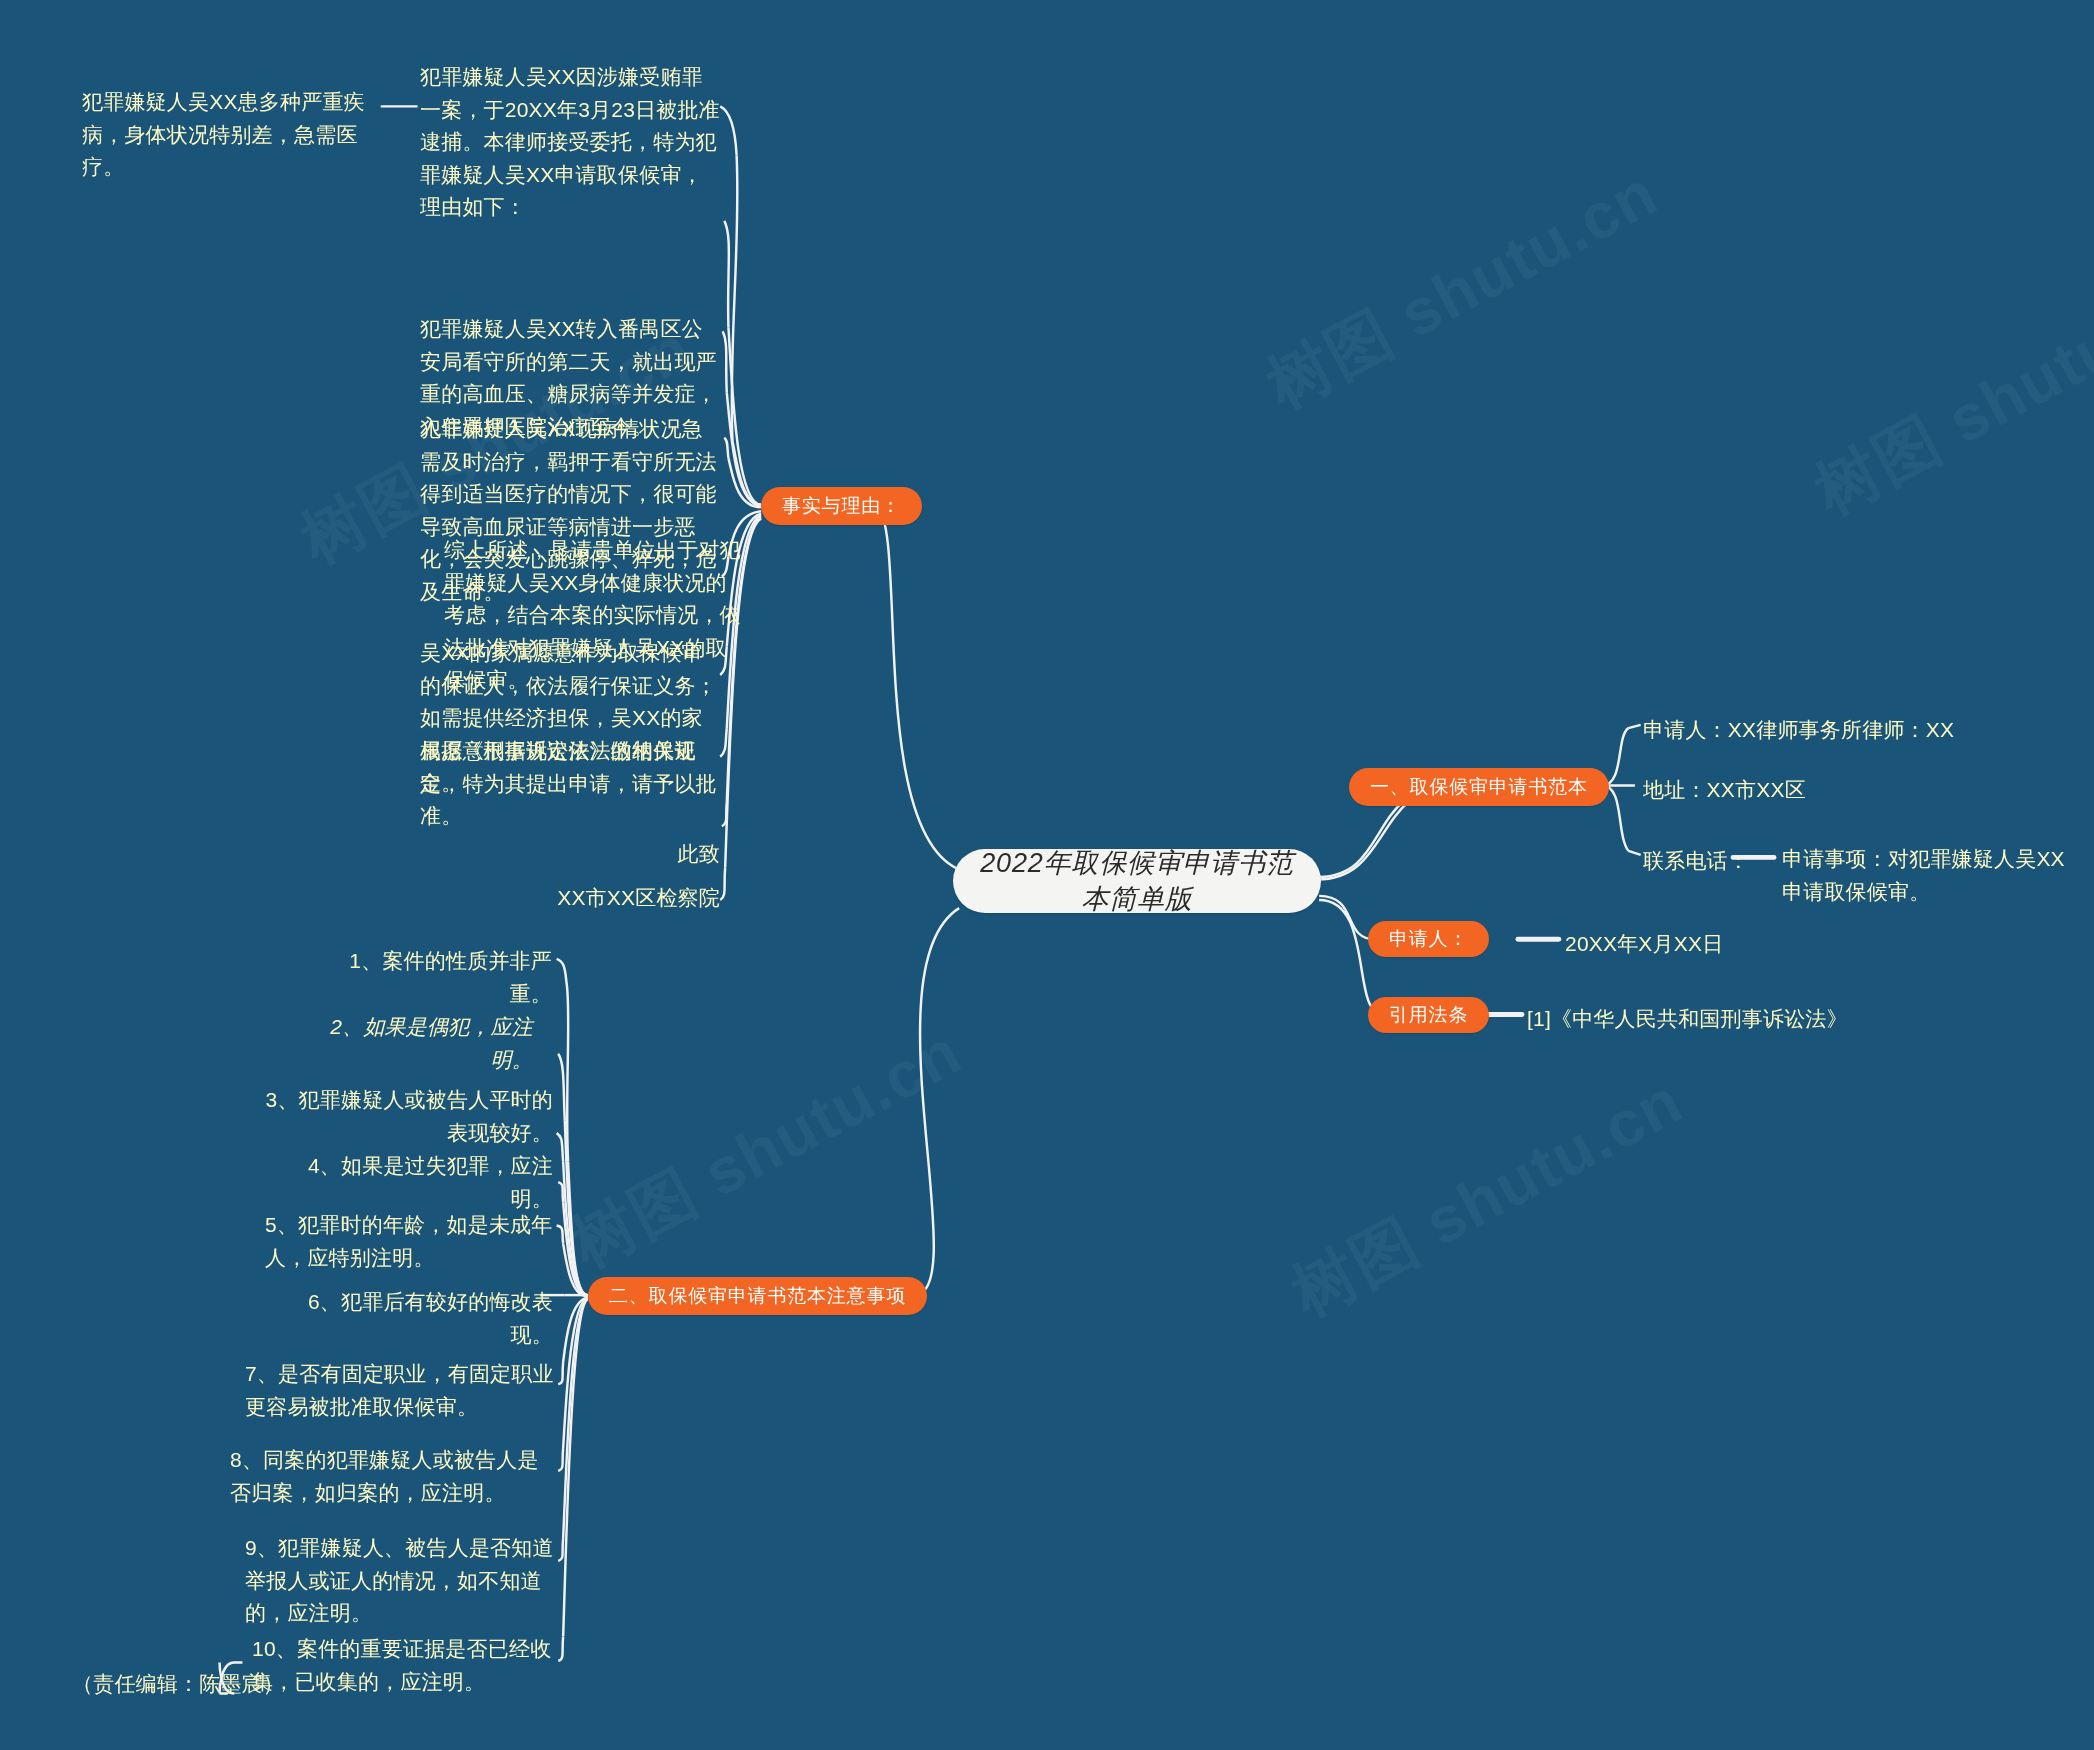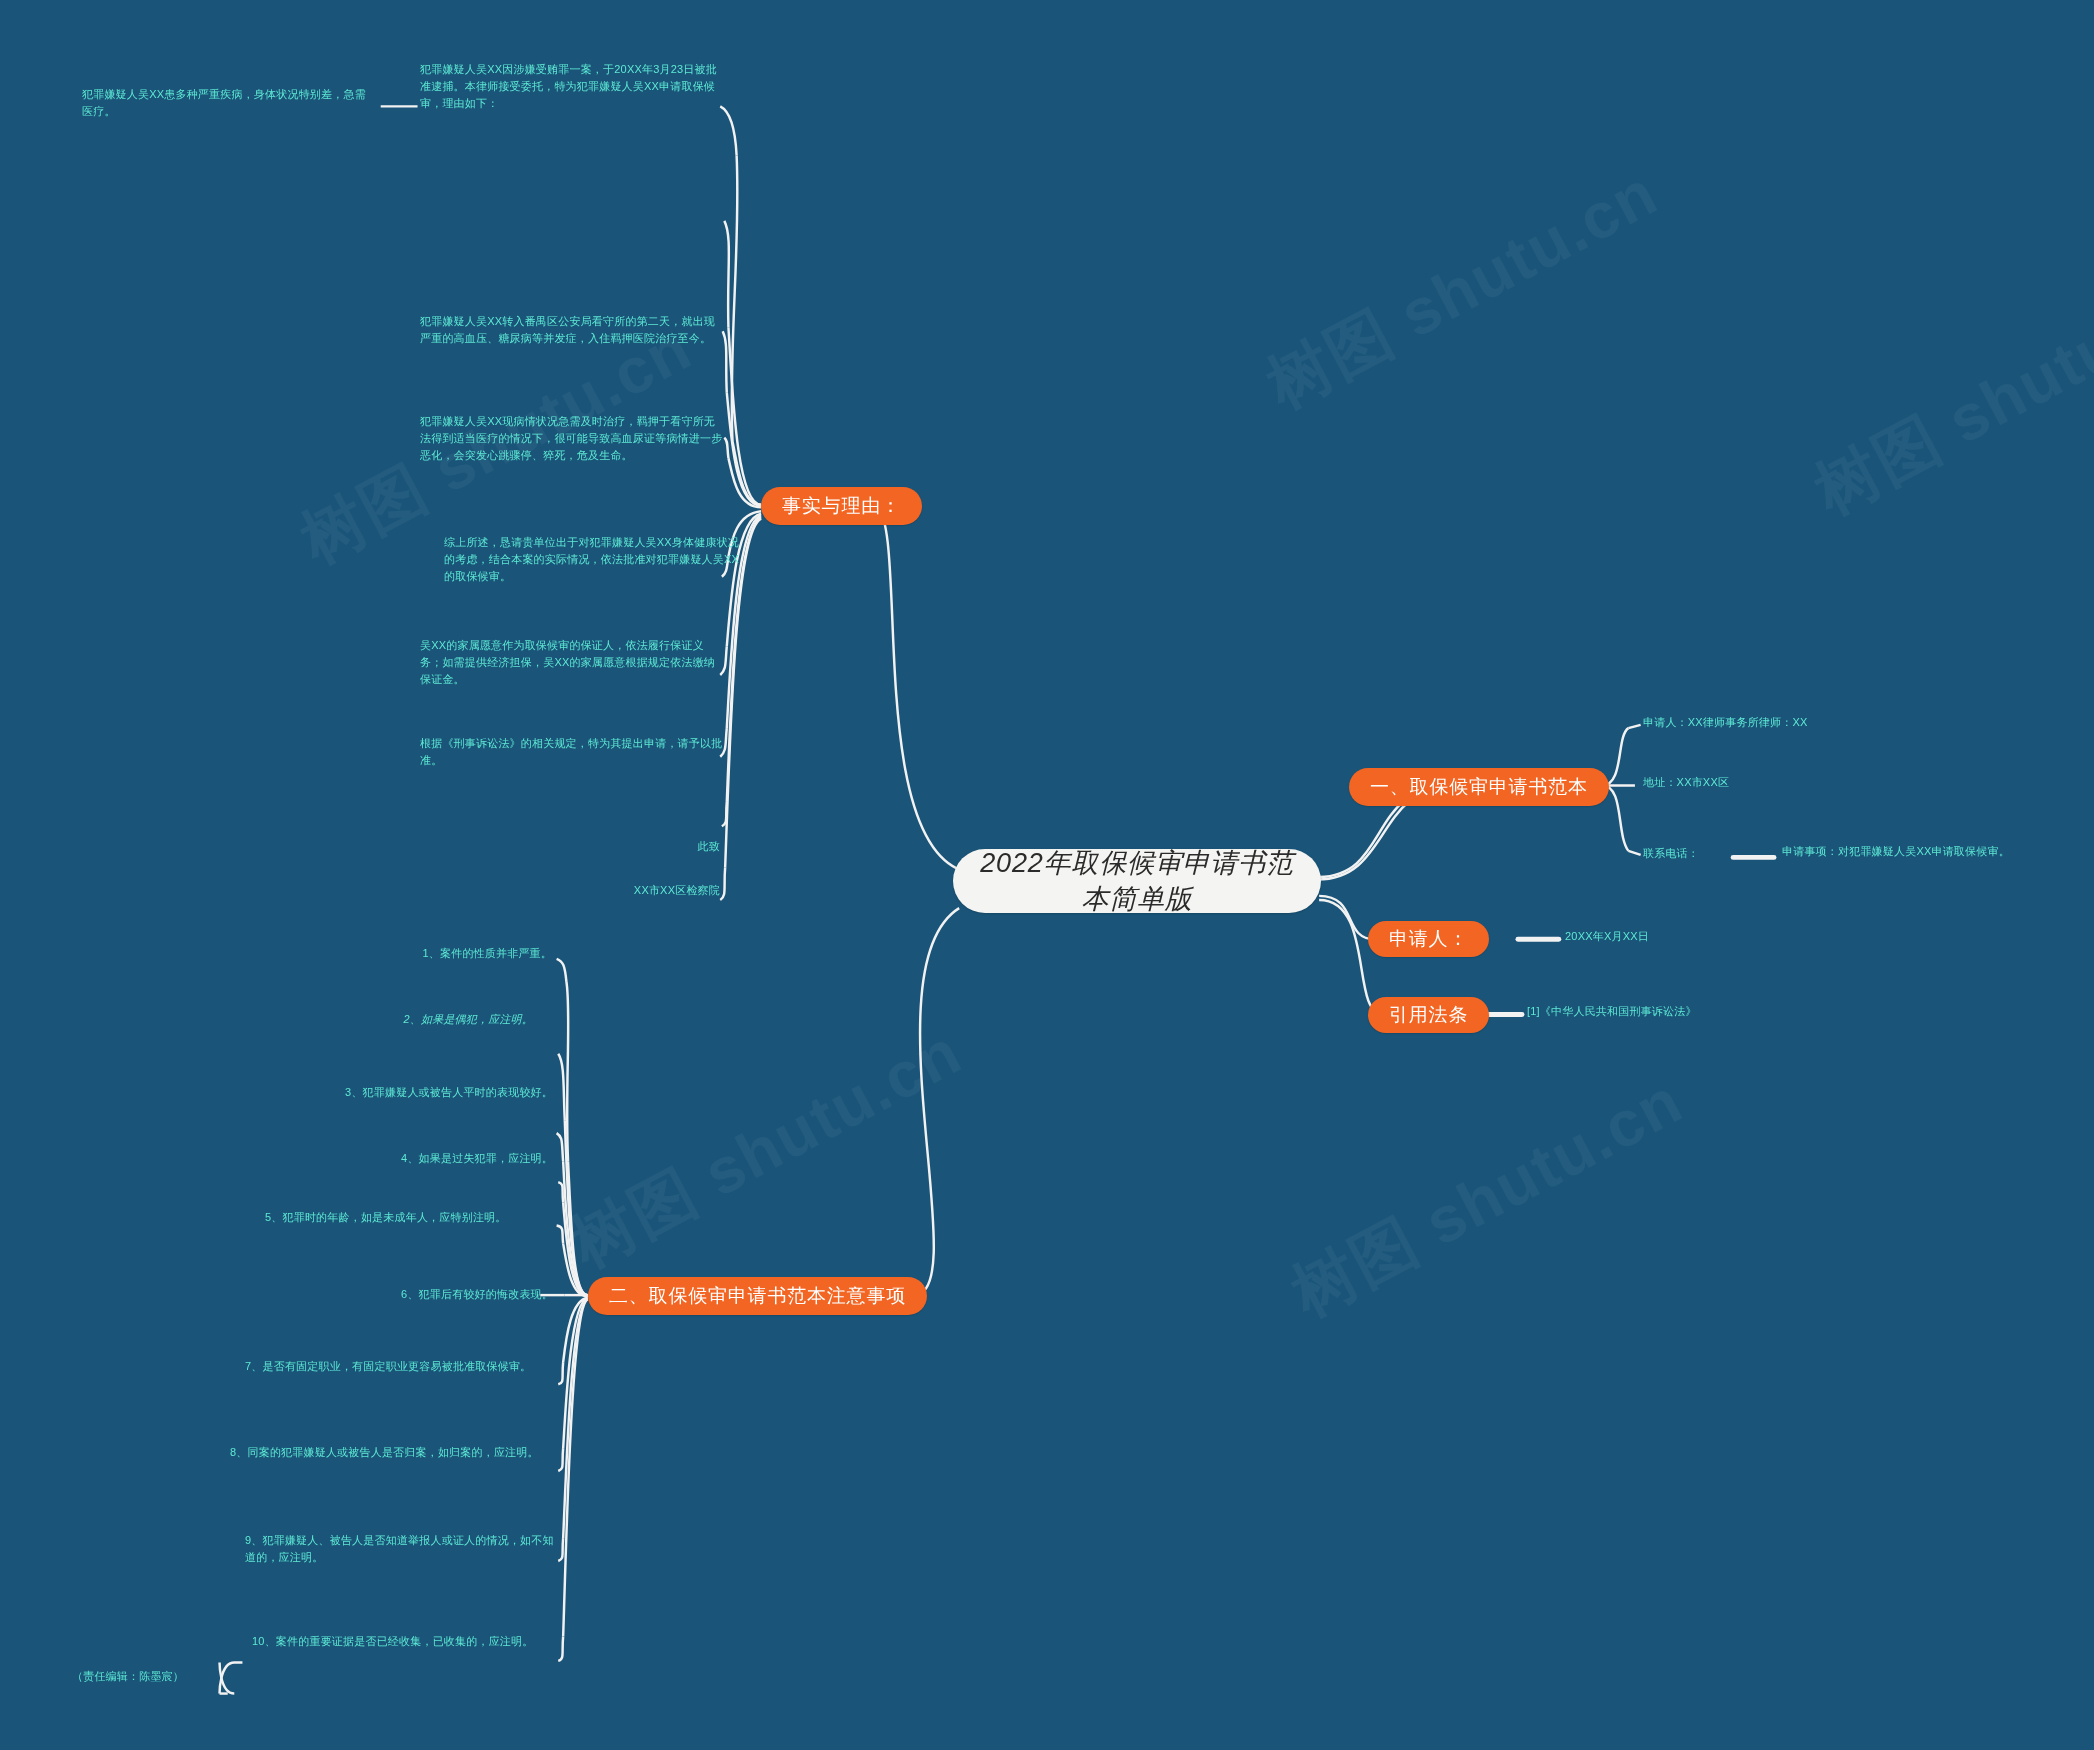--- a/index.html
+++ b/index.html
@@ -42,22 +42,22 @@
 
   
   .node {
     position: absolute;
     color: #ffffff;
     font-size: 15.5px;
     line-height: 1.55;
     letter-spacing: 0.2px;
   }
   .leaf {
-    font-size: 11px;
-    color: #5eead4;
+    font-size: 21px;
+    color: #fef9c3;
   }
 
   .pill {
     position: absolute;
     background: #f26522;
     color: #ffffff;
     border-radius: 818px;
     display: flex;
     align-items: center;
     justify-content: center;

